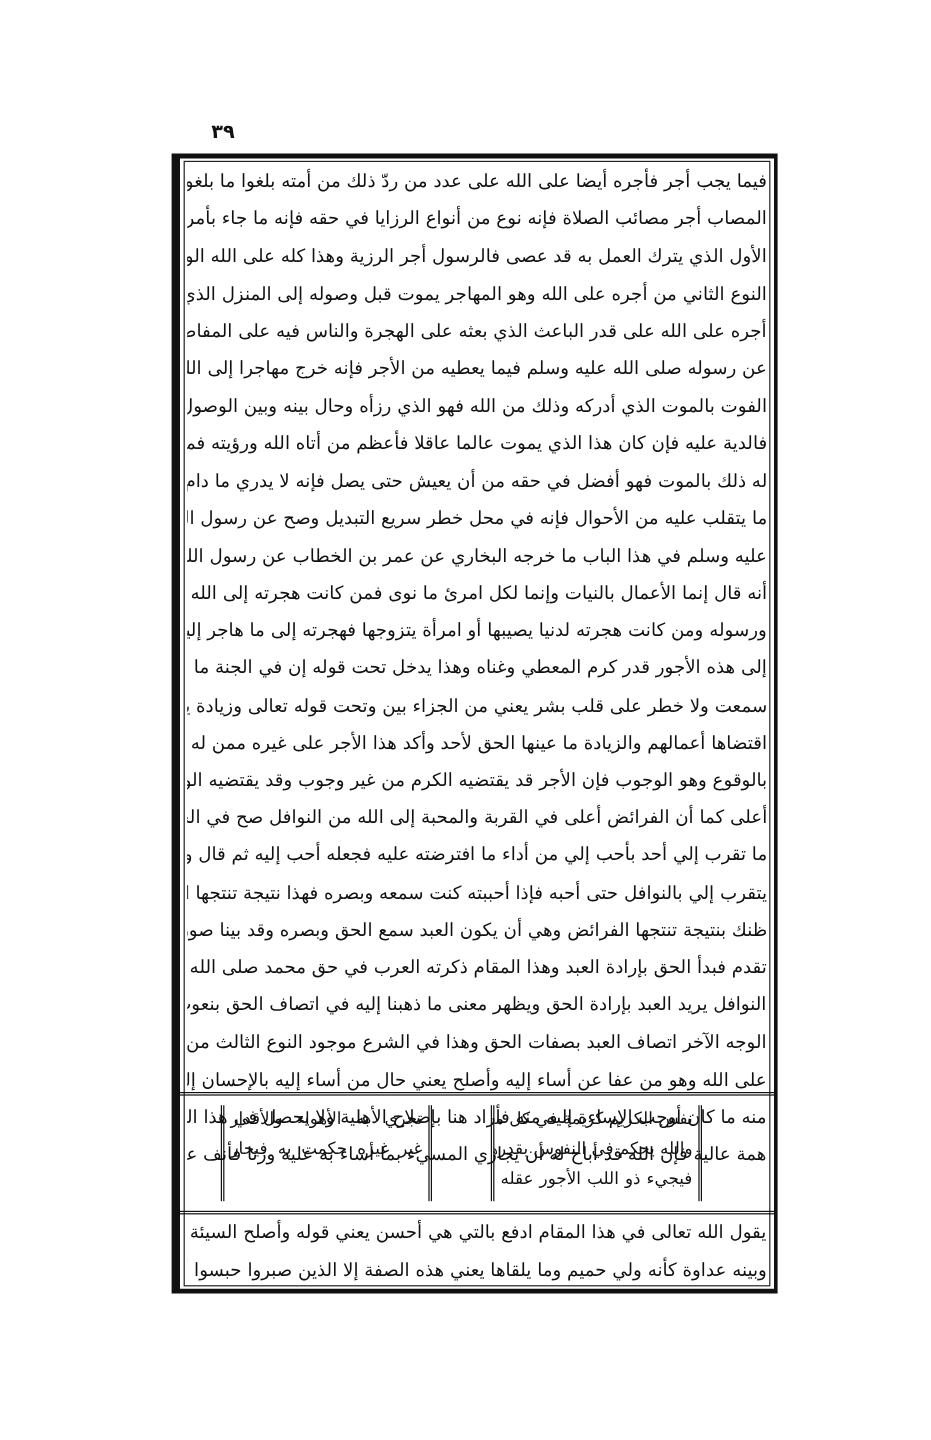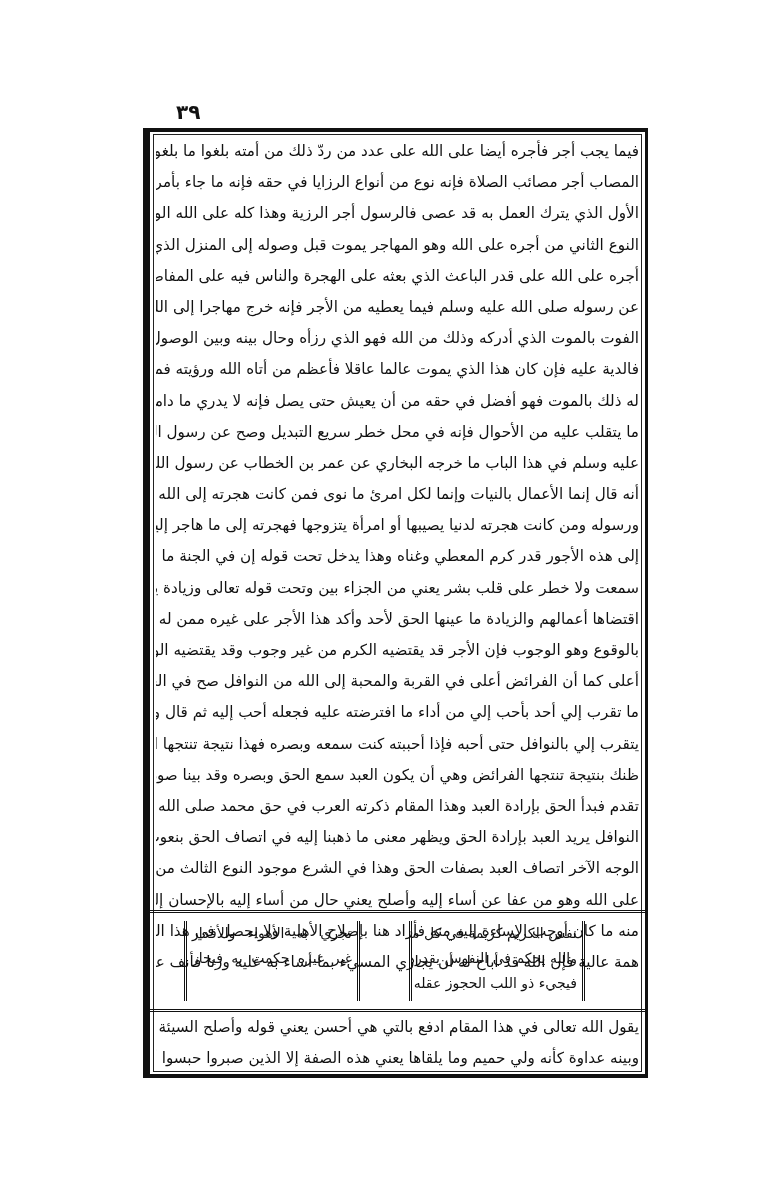--- a/index.html
+++ b/index.html
@@ -1,18 +1,18 @@
 <!DOCTYPE html>
 <html><head>
 <meta charset="utf-8">
 <style>
   html, body { margin: 0; padding: 0; background: #ffffff; }
   body { width: 776px; height: 1200px; position: relative; overflow: hidden;
          font-family: "DejaVu Sans", sans-serif; color: #111; }
-  .page-number { position: absolute; left: 176px; top: 100px; font-size: 20px; font-weight: bold;
+  .page-number { position: absolute; left: 176px; top: 100px; font-size: 16px; font-weight: bold;
                  font-family: "DejaVu Sans", sans-serif; }
   .frame { position: absolute; left: 143px; top: 128px; width: 505px; height: 950px;
            border-top: 4px solid #111; border-right: 3px solid #111;
            border-bottom: 4px solid #111; border-left: 7px solid #111; box-sizing: border-box; }
   .frame-inner { position: absolute; left: 3px; top: 2px; right: 3px; bottom: 2px;
                  border: 1px solid #222; }
   .body-text { position: absolute; left: 6px; right: 6px; top: 4px; direction: rtl;
                font-family: "DejaVu Sans", sans-serif; font-size: 15.2px; line-height: 31.2px; }
   .line { white-space: nowrap; overflow: hidden; text-align: justify; text-align-last: justify;
           height: 31.2px; }
@@ -63,21 +63,21 @@
     <div class="line">الوجه الآخر اتصاف العبد بصفات الحق وهذا في الشرع موجود النوع الثالث من أجره</div>
     <div class="line">على الله وهو من عفا عن أساء إليه وأصلح يعني حال من أساء إليه بالإحسان إليه فإنه أصلح</div>
     <div class="line">منه ما كان أوجب الإساءة إليه منه فأراد هنا بإصلاح الأهلية ولا يحصل في هذا المقام إلا من له</div>
     <div class="line last">همة عالية فإن الله قد أباح له أن يجازي المسيء بما أساء به عليه وزنا فأنف على نفسه أن يكون محلا</div>
   </div>
 
   <div class="poem-box">
     <div class="poem-col first">
       <div class="hemistich">نفس الكريم كريمة في كل ما</div>
       <div class="hemistich">والله يحكم في النفوس بقدرها</div>
-      <div class="hemistich">فيجيء ذو اللب الحجوز عقله</div>
+      <div class="hemistich">فيجيء ذو اللب الأجور عقله</div>
     </div>
     <div class="poem-col second">
       <div class="hemistich">تجري به الأهواء والأقدار</div>
       <div class="hemistich">غير غيره حكمت به فيحار</div>
     </div>
   </div>
 
   <div class="closing">
     <div class="line">يقول الله تعالى في هذا المقام ادفع بالتي هي أحسن يعني قوله وأصلح السيئة فإذا الذي بينك</div>
     <div class="line">وبينه عداوة كأنه ولي حميم وما يلقاها يعني هذه الصفة إلا الذين صبروا حبسوا أنفسهم عن أن</div>

